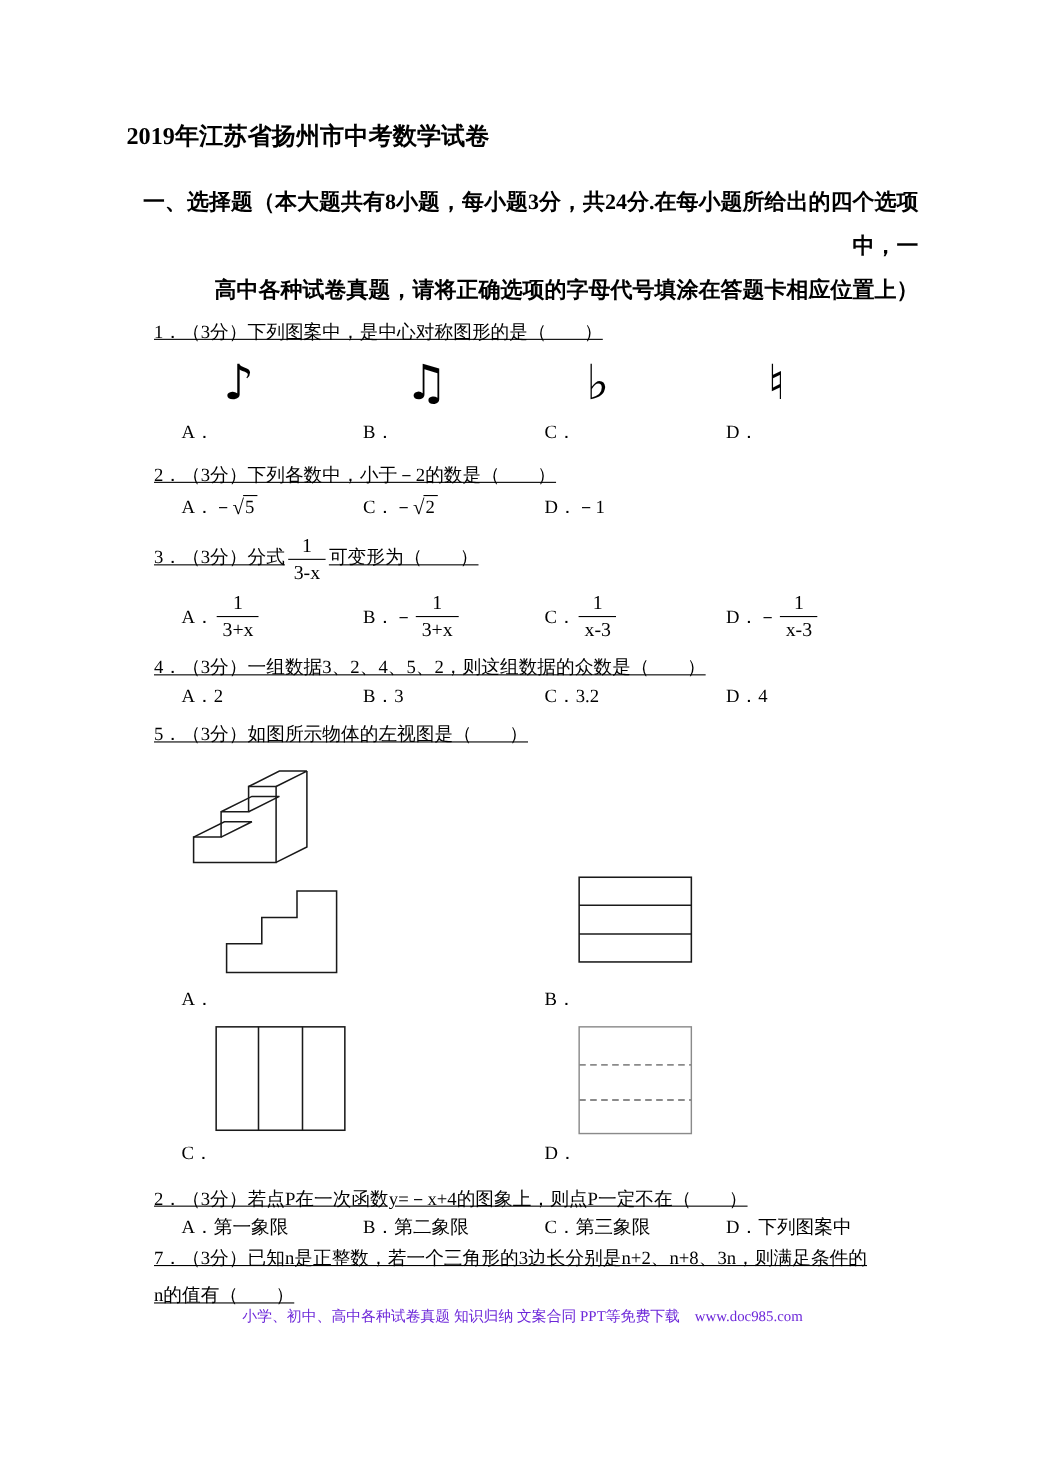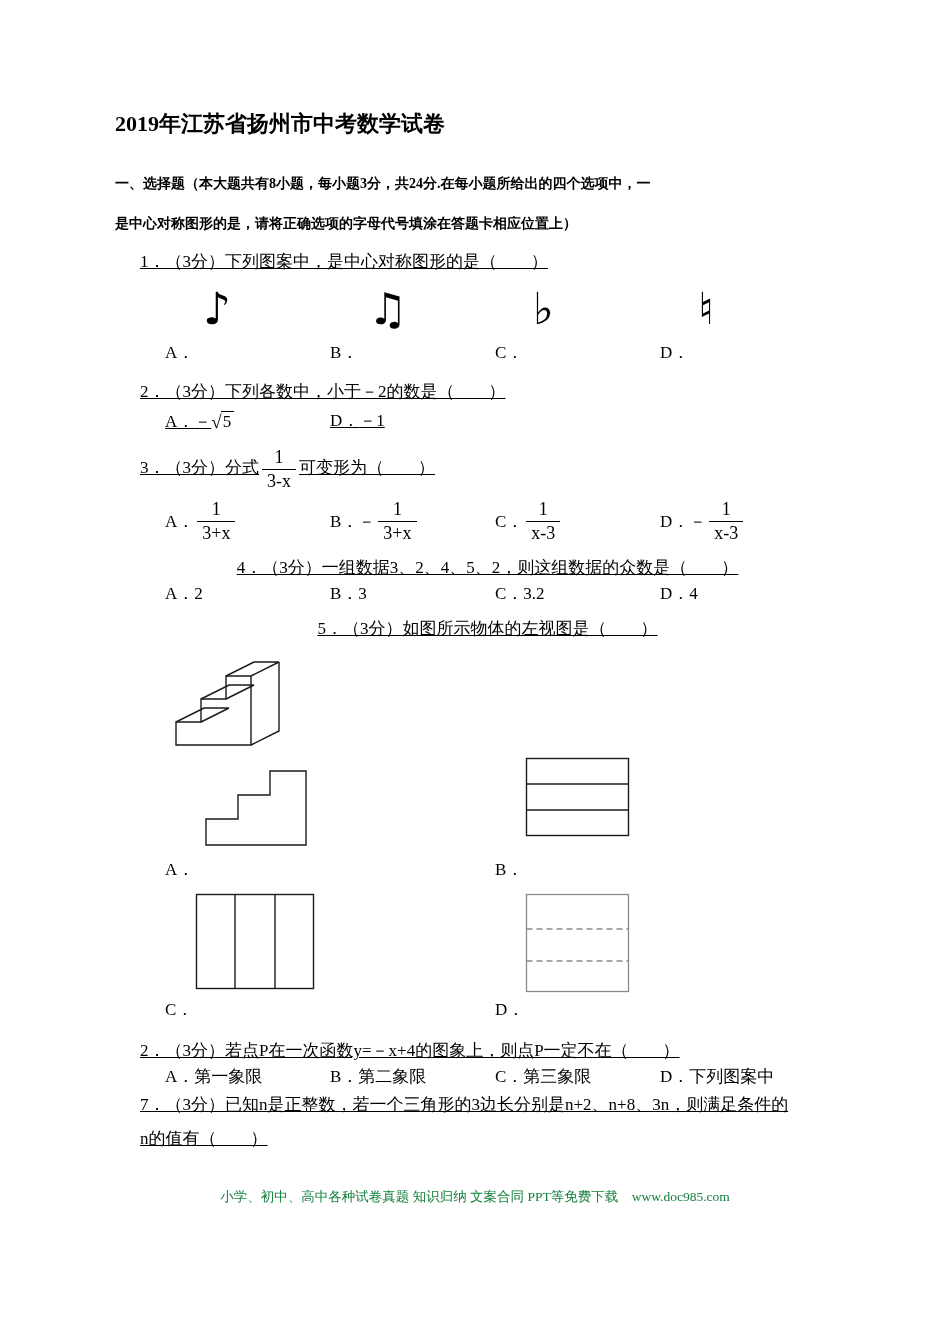--- a/index.html
+++ b/index.html
@@ -4,21 +4,21 @@
 <style>
   * { margin:0; padding:0; box-sizing:border-box; }
   html,body { background:#fff; }
   body {
     width:950px; height:1344px; position:relative; overflow:hidden;
     font-family:"Liberation Serif","DejaVu Serif",serif;
     color:#000; font-size:17px;
   }
   .page { padding:108px 115px 0 115px; height:100%; position:relative; }
   .title { text-align:left; font-size:22px; font-weight:bold; line-height:32px; margin-bottom:24px; }
-  .sec-header { font-weight:bold; font-size:14px; line-height:40px; margin-bottom:4px; }
+  .sec-header { font-weight:bold; font-size:20px; line-height:40px; margin-bottom:4px;text-align:right; }
   .q-text { margin-left:25px; line-height:28px;text-decoration:underline; }
   .opt-row { display:flex; margin-left:50px; align-items:flex-start; }
   .opt-col { width:165px; flex:0 0 auto; white-space:nowrap; }
   .opt-col:last-child { width:auto; }
   .opt-label { display:inline; }
   
   .notes-row { margin-top:4px; height:60px; }
   .note { font-family:"DejaVu Sans",sans-serif; font-size:44px; line-height:58px; padding-left:38px; display:inline-block; }
   .labels-row { line-height:26px; }
   
@@ -26,45 +26,45 @@
   .sq .sym { display:inline-block; font-size:19px; transform:translateY(1px); }
   .sq .rad { display:inline-block; border-top:1.5px solid #000; padding:0 3px 0 2px; margin-left:-1px; line-height:1.15; }
   
   .frac { display:inline-block; vertical-align:middle; text-align:center; margin:0 3px; font-size:18px; }
   .frac .num { display:block; border-bottom:1.5px solid #000; padding:0 5px 1px 5px; line-height:1.15; }
   .frac .den { display:block; padding:1px 5px 0 5px; line-height:1.15; }
   .fsign { display:inline-block; vertical-align:middle; }
   .q3-line { margin-top:10px; }
   .q3-opts { margin-top:8px; }
   .row-m12 { margin-top:12px; }
-  .row-m10 { margin-top:10px;text-align:center; }
+  .row-m10 { margin-top:10px; }
   .row-m14 { margin-top:14px; }
-  .row-h30 { line-height:30px;text-decoration:underline; }
+  .row-h30 { line-height:30px; }
   
   .q5-figure { margin:6px 0 0 55px; }
   .q5-grid { display:grid; grid-template-columns:360px 1fr; margin-top:8px; row-gap:10px; }
   .imgbox { height:100px; }
   .imgbox2 { height:104px; }
   .pl85 { padding-left:85px; } .pl80 { padding-left:80px; } .pl50 { padding-left:50px; }
   .ml50 { margin-left:50px; } .ml20 { margin-left:20px; }
   .q5-label { line-height:26px; }
   .q7 { line-height:34px; }
-  .footer { position:absolute; top:1188px; left:0; width:950px; text-align:center; font-size:13.5px; color:#15803d; }
+  .footer { position:absolute; top:1188px; left:0; width:950px; text-align:center; font-size:13.5px; color:#6d28d9; }
   svg { display:block; }
 </style>
 </head>
 <body>
 
 <div class="page">
 
   <h1 class="title">2019年江苏省扬州市中考数学试卷</h1>
 
   <div class="sec-header">
     <div>一、选择题（本大题共有8小题，每小题3分，共24分.在每小题所给出的四个选项中，一</div>
-    <div>是中心对称图形的是，请将正确选项的字母代号填涂在答题卡相应位置上）</div>
+    <div>高中各种试卷真题，请将正确选项的字母代号填涂在答题卡相应位置上）</div>
   </div>
 
   <div>
     <div class="q-text">1．（3分）下列图案中，是中心对称图形的是（　　）</div>
     <div class="opt-row notes-row">
       <div class="opt-col"><span class="note">♪</span></div>
       <div class="opt-col"><span class="note">♫</span></div>
       <div class="opt-col"><span class="note">♭</span></div>
       <div class="opt-col"><span class="note">♮</span></div>
     </div>
@@ -74,20 +74,23 @@
       <div class="opt-col"><span class="opt-label">C．</span></div>
       <div class="opt-col"><span class="opt-label">D．</span></div>
     </div>
   </div>
 
   <div>
     <div class="q-text row-m12">2．（3分）下列各数中，小于－2的数是（　　）</div>
     <div class="opt-row row-h30">
       <div class="opt-col">
         <span>A．</span><span>－</span><span class="sq"><span class="sym">√</span><span class="rad">5</span></span>
+      </div>
+      <div class="opt-col">
+        <span>C．</span><span>－</span><span class="sq"><span class="sym">√</span><span class="rad">2</span></span>
       </div>
       <div class="opt-col">
         <span>D．</span><span>－1</span>
       </div>
     </div>
   </div>
 
   <div>
     <div class="q-text q3-line">
       <span>3．（3分）分式</span><span class="frac"><span class="num">1</span><span class="den">3-x</span></span><span>可变形为（　　）</span>

